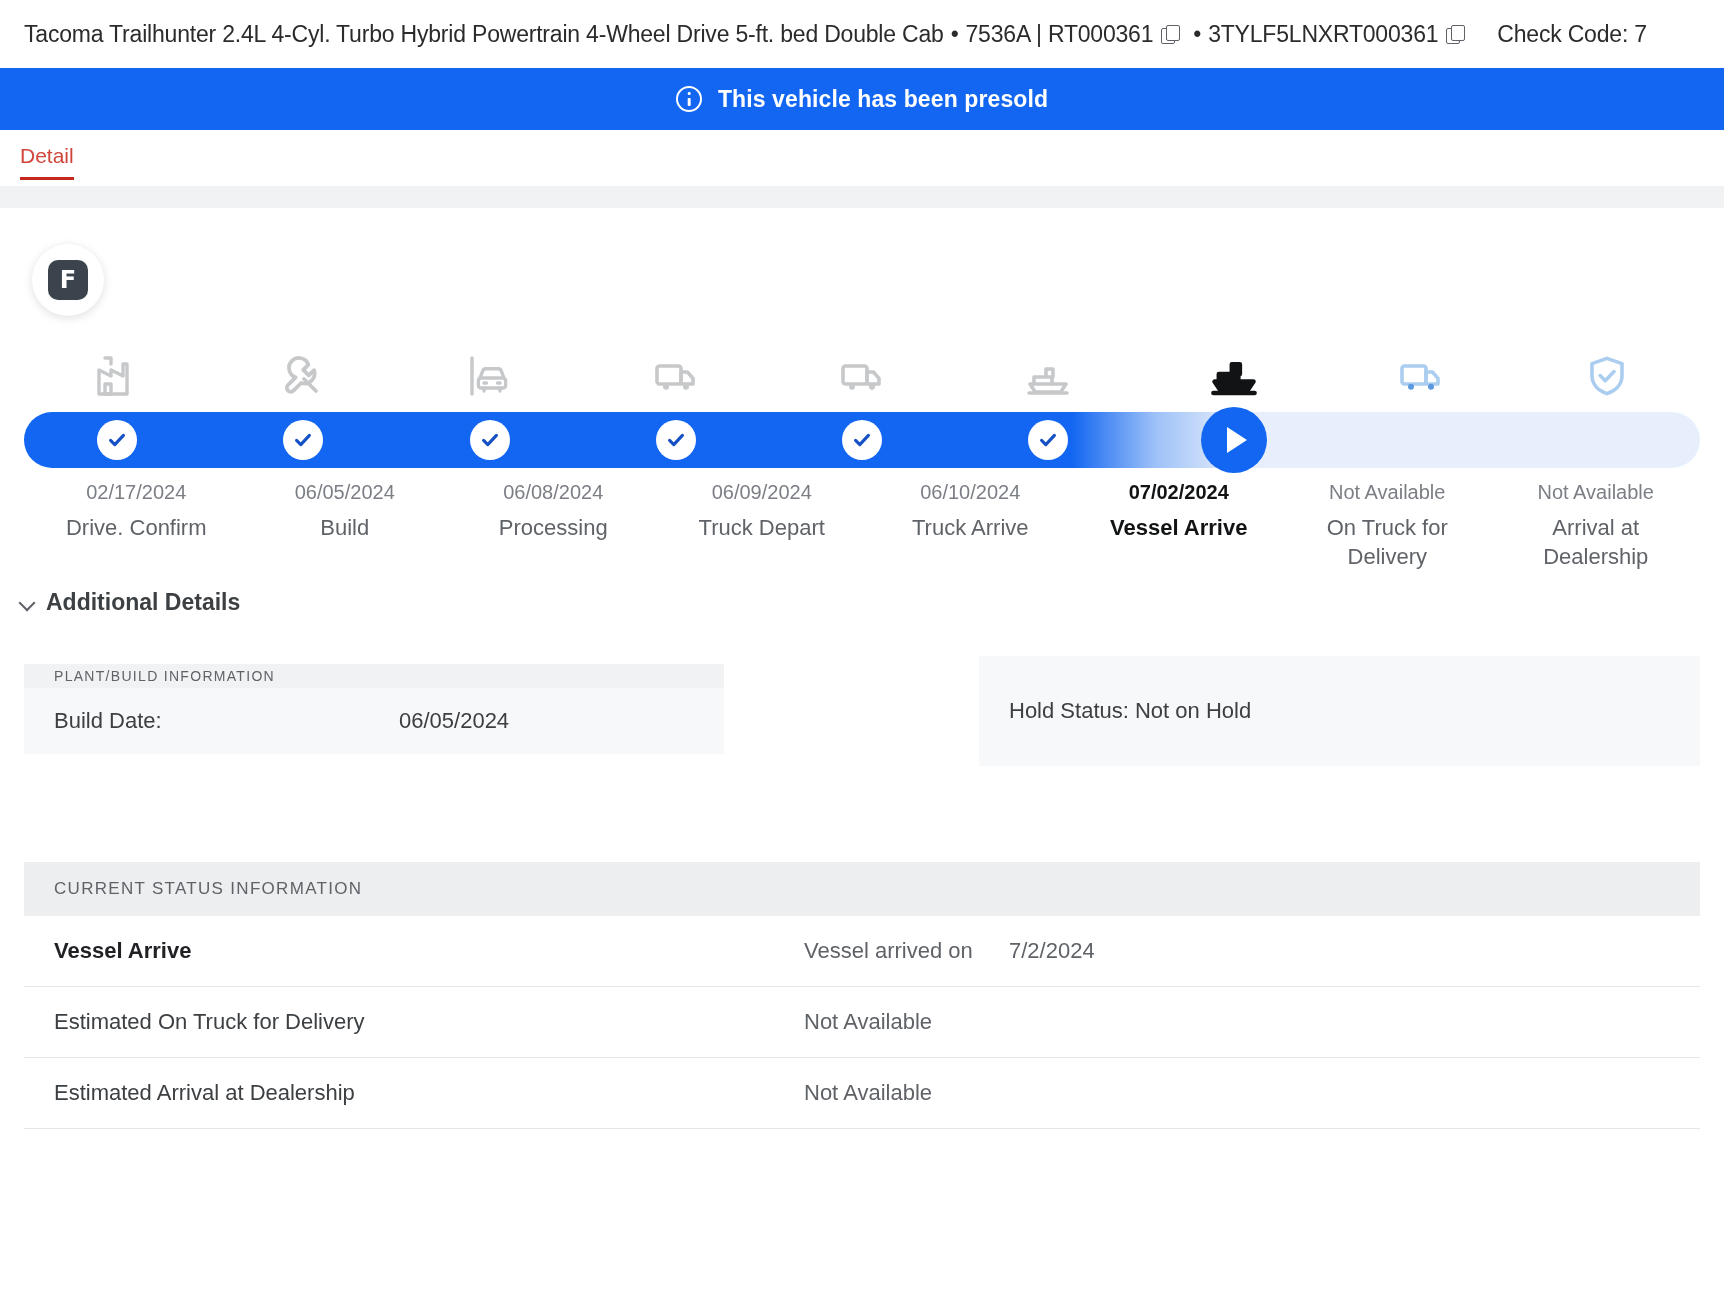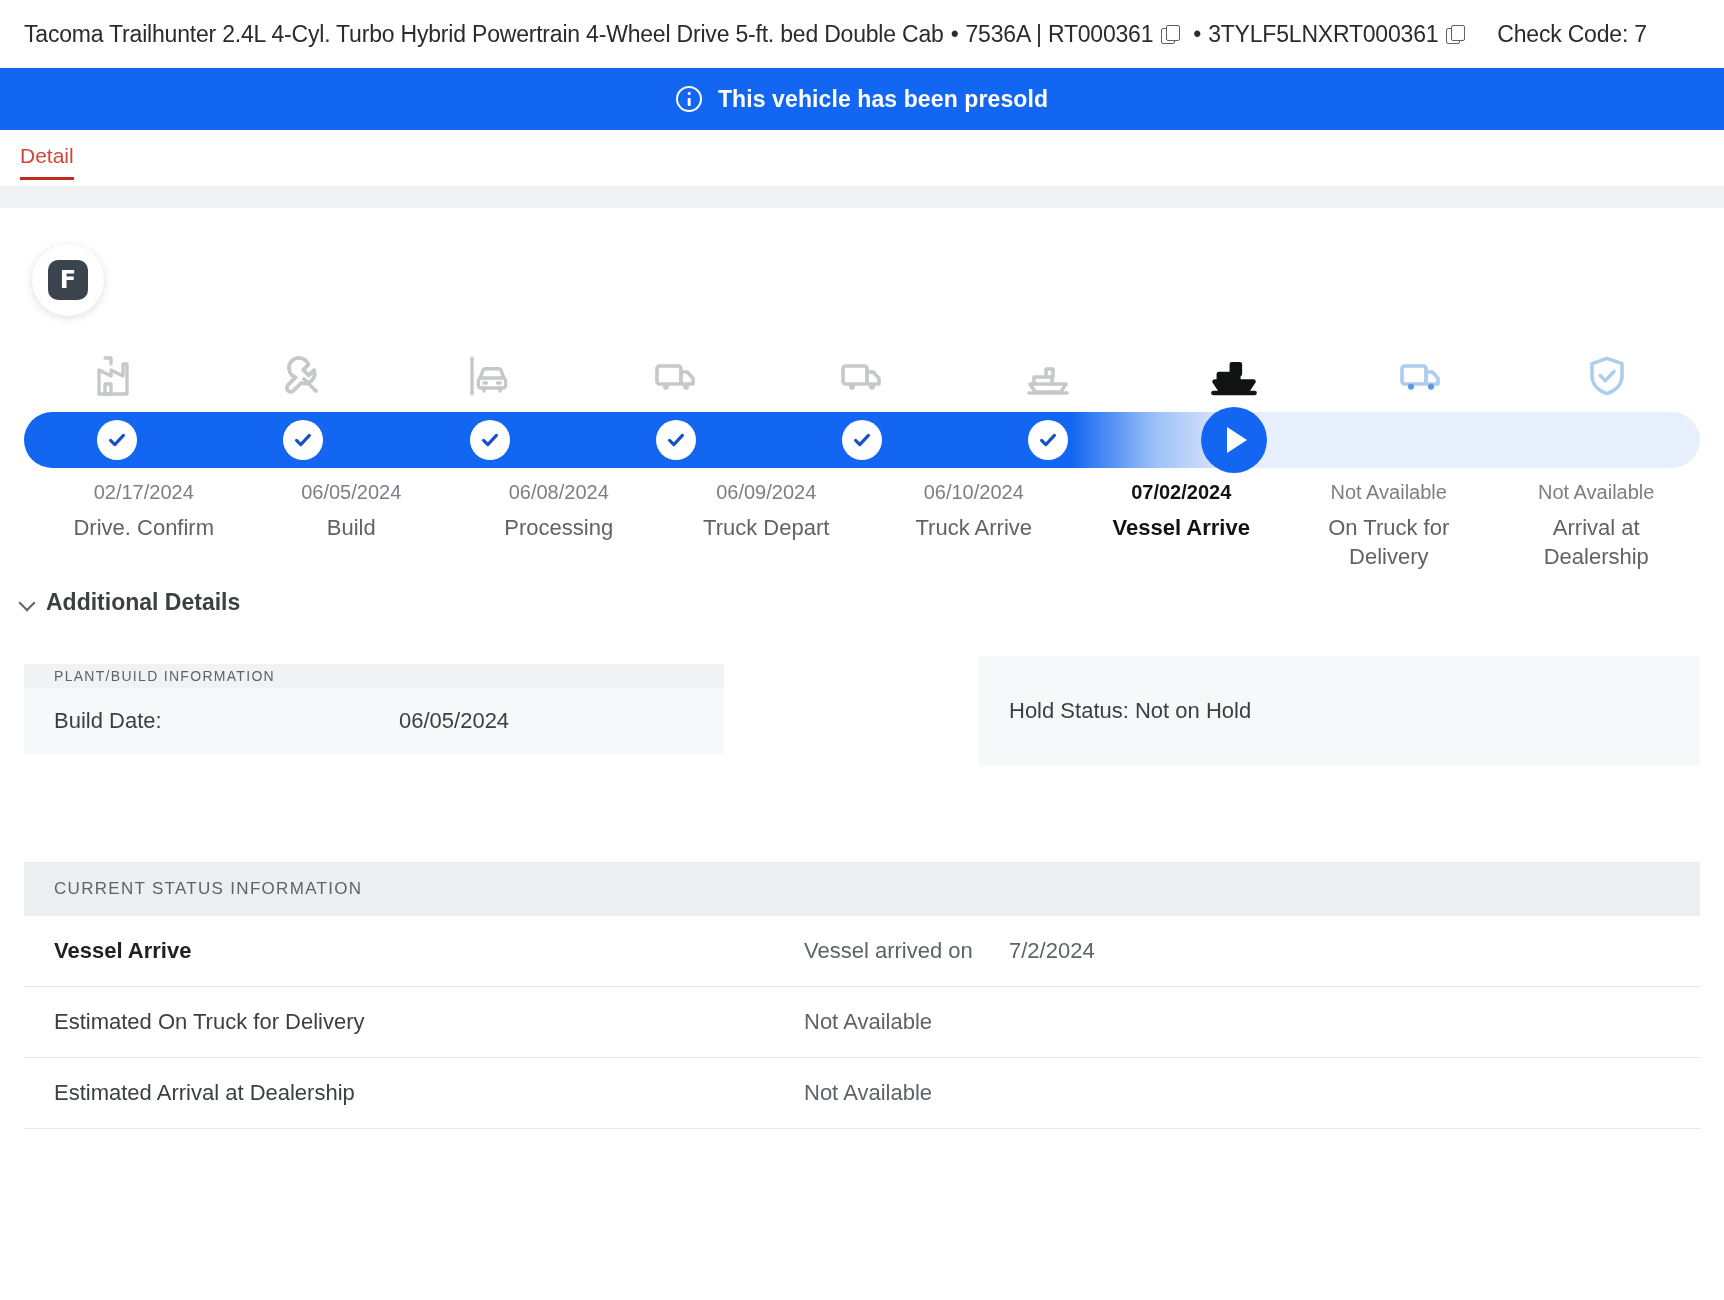--- a/index.html
+++ b/index.html
@@ -206,21 +206,21 @@
   }
   .play-tri {
     width: 0; height: 0;
     border-left: 20px solid #ffffff;
     border-top: 13px solid transparent;
     border-bottom: 13px solid transparent;
     margin-left: 6px;
   }
   .labels-row {
     position: absolute;
-    left: 16px; right: 0;
+    left: 8px; right: 0;
     top: 137px;
     display: flex;
   }
   .label-cell {
     flex: 1;
     text-align: center;
     padding: 0 6px;
   }
   .lbl-date { font-size: 20px; color: #7b7f85; }
   .lbl-name { font-size: 22px; color: #5f6368; margin-top: 9px; line-height: 1.33; }

